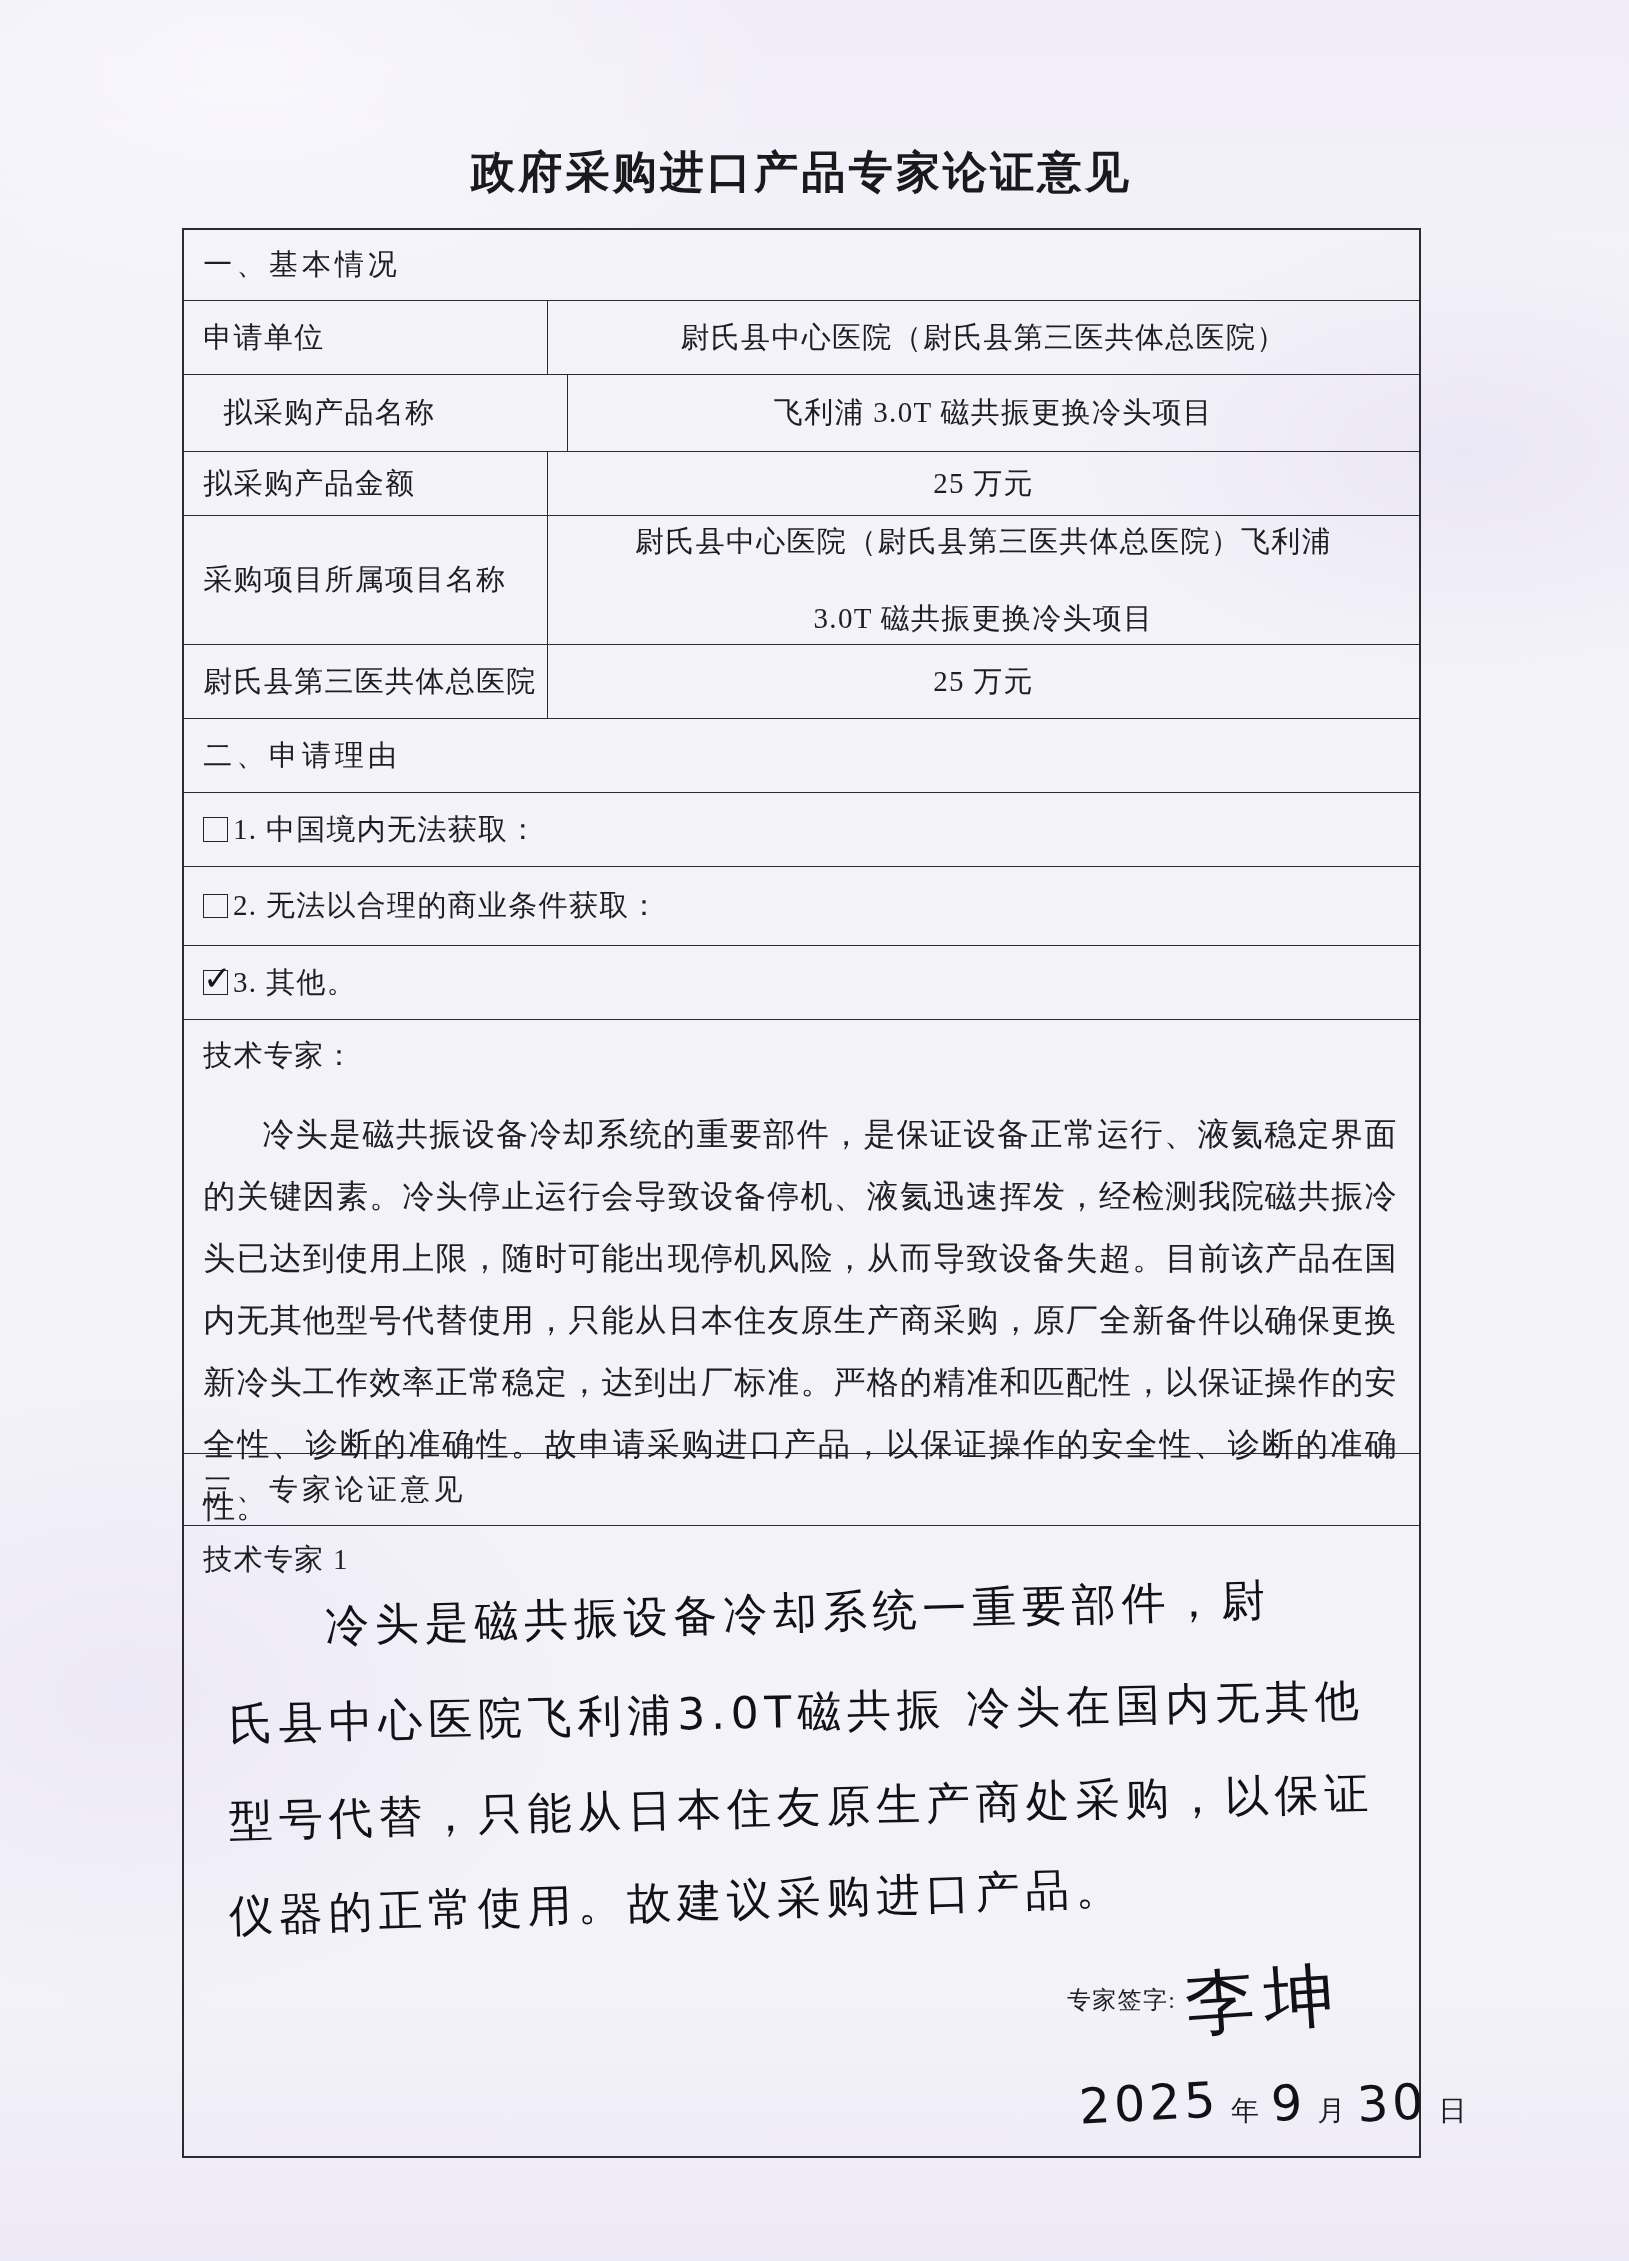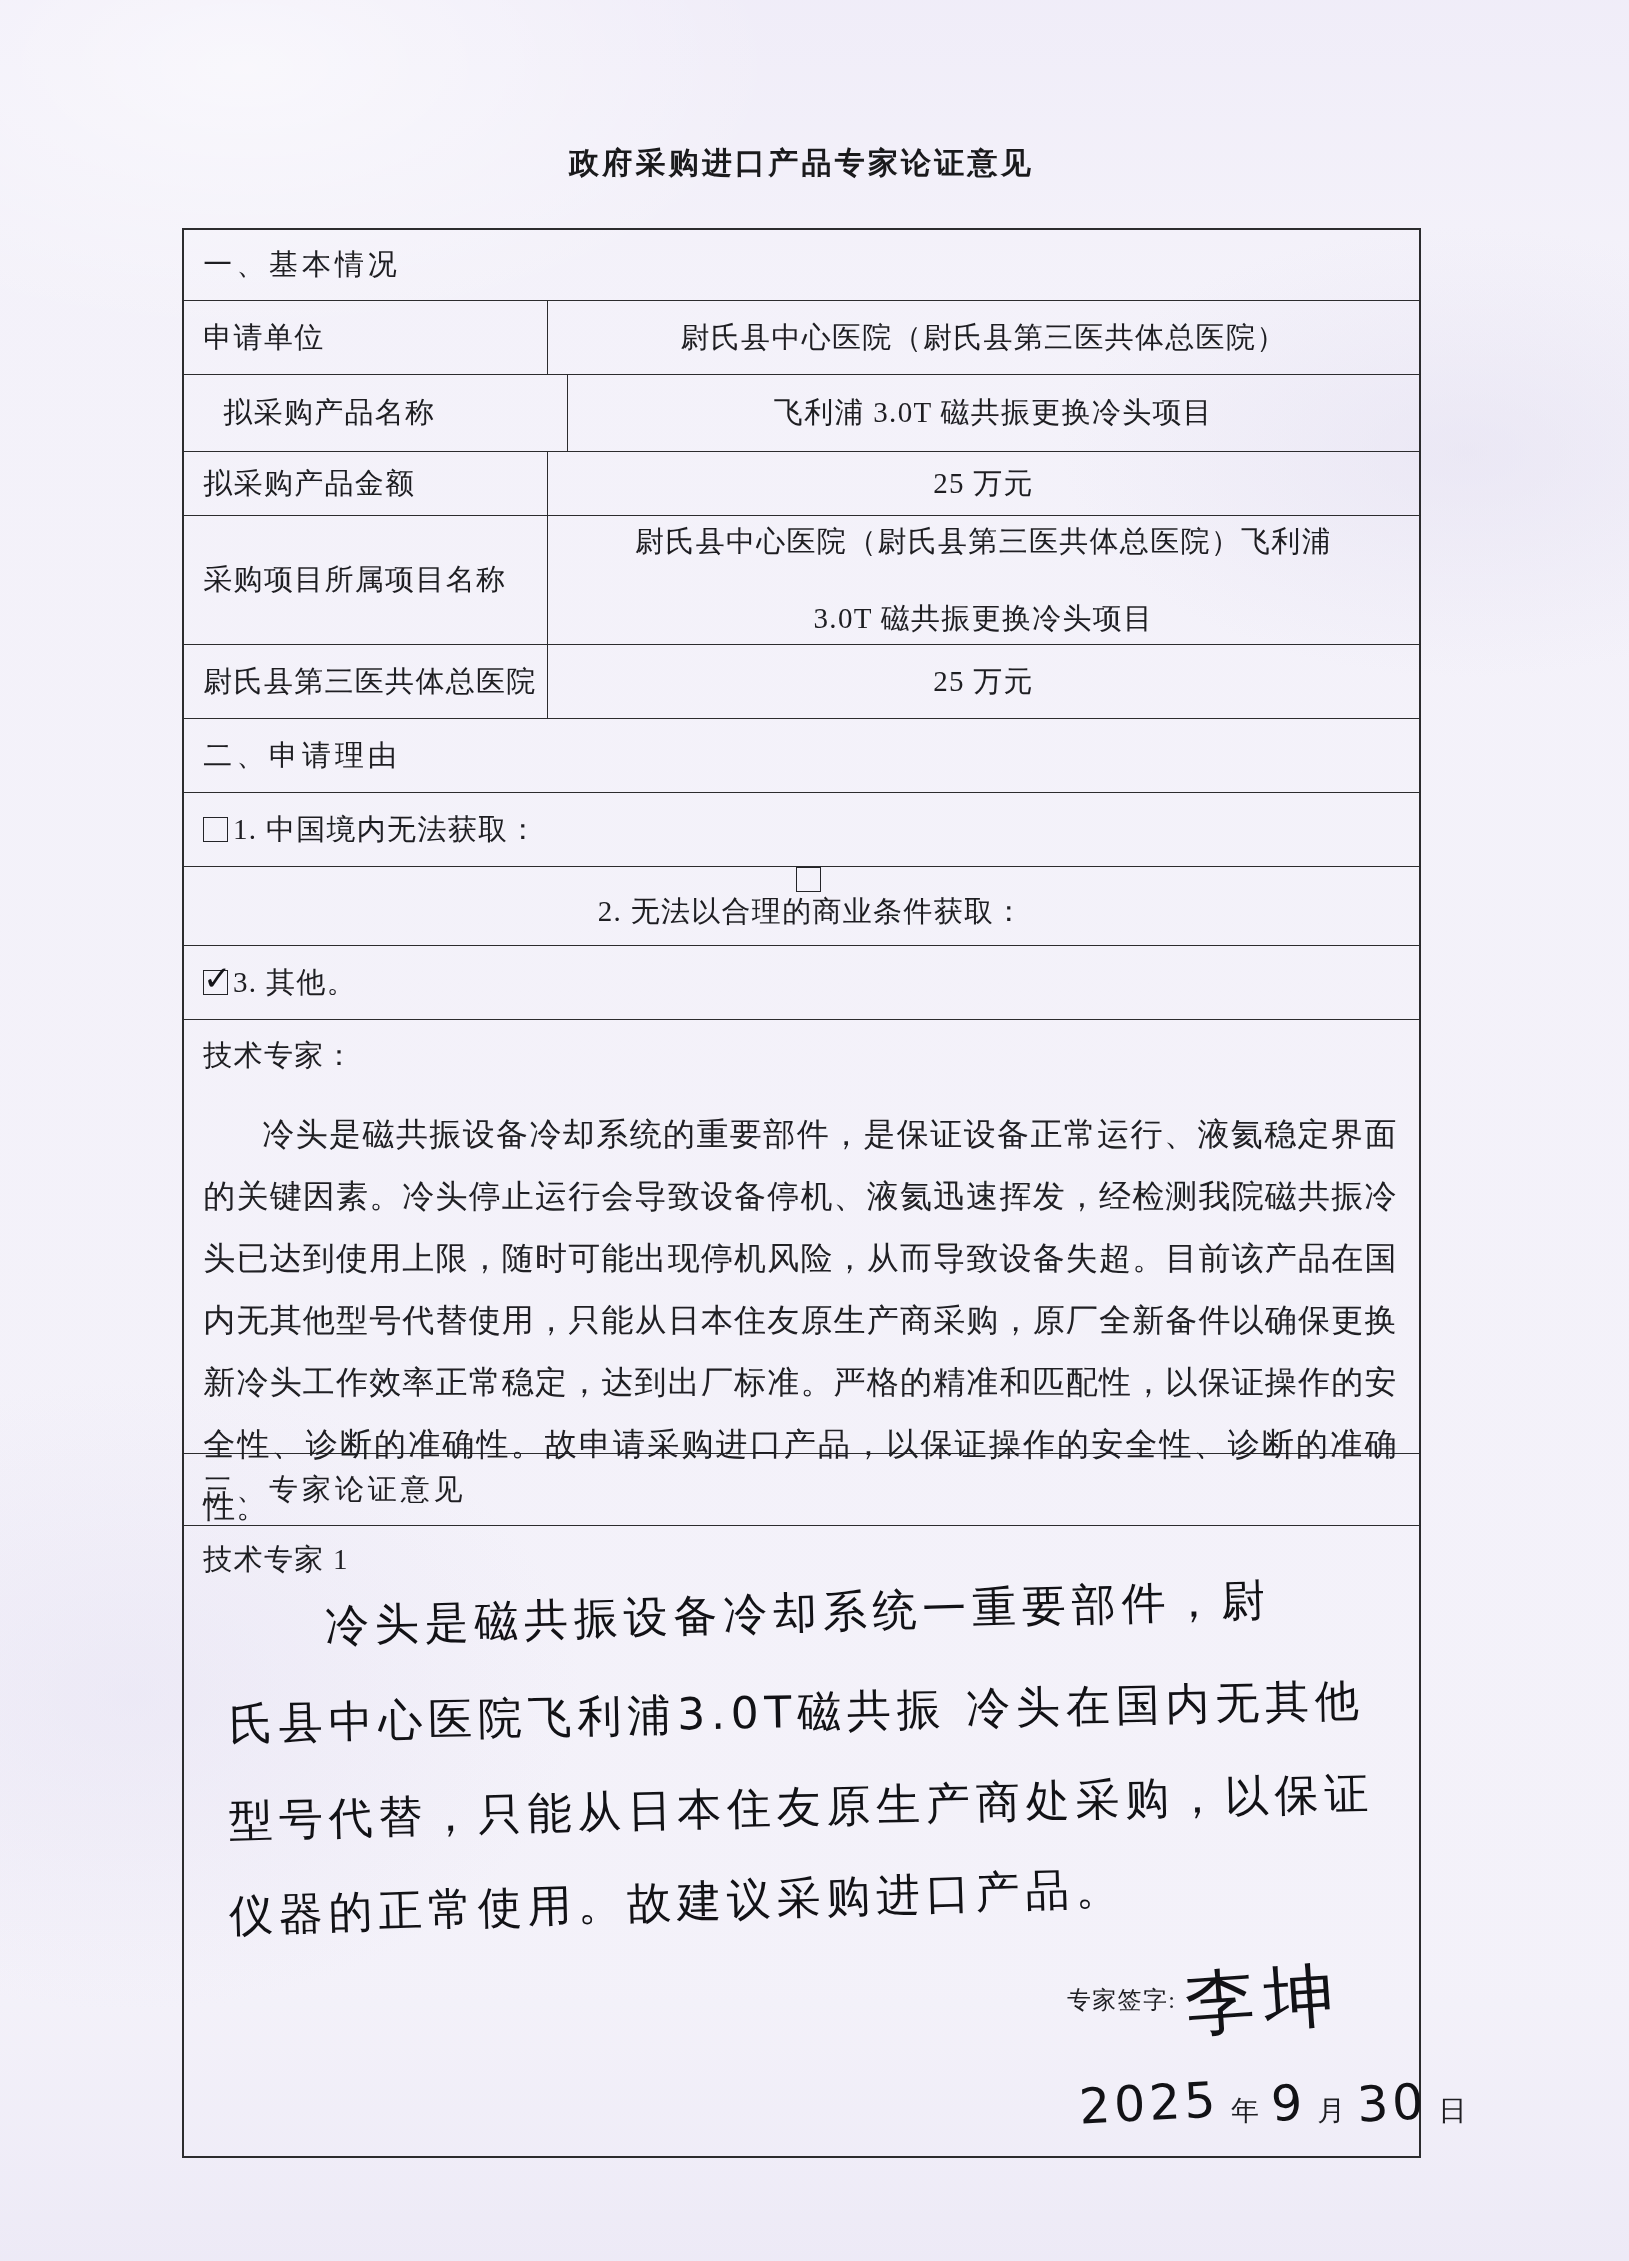--- a/index.html
+++ b/index.html
@@ -13,21 +13,21 @@
   .paper-texture{
     position:absolute;inset:0;pointer-events:none;
     background:
       radial-gradient(774px 387px at 15% 3%, rgba(255,255,255,.55), rgba(255,255,255,0) 70%),
       radial-gradient(580px 322px at 90% 20%, rgba(226,222,240,.5), rgba(226,222,240,0) 70%),
       radial-gradient(645px 451px at 8% 75%, rgba(228,224,242,.45), rgba(228,224,242,0) 70%),
       linear-gradient(180deg, rgba(238,234,248,.6), rgba(246,244,252,.2) 12%, rgba(244,242,250,.3) 88%, rgba(232,228,244,.55));
   }
   .page-title{
     position:absolute;left:182px;top:143px;width:1239px;
-    text-align:center;font-size:30px;font-weight:bold;letter-spacing:3.2px;
+    text-align:center;font-size:44px;font-weight:bold;letter-spacing:3.2px;
     color:#1a1a1c;
   }
   .doc-table{
     position:absolute;left:182px;top:228px;width:1239px;height:1930px;
     border:2.6px solid #2c2c2e;box-sizing:border-box;
     font-size:29px;
   }
   .t-row{box-sizing:border-box;border-bottom:1.9px solid #2c2c2e;display:flex;align-items:stretch;position:relative;}
   .t-row:last-child{border-bottom:none;}
   .cell-label{
@@ -121,21 +121,21 @@
 
   <div class="t-row sec-header" style="height:74px;">二、申请理由</div>
 
   <div class="t-row opt-row" style="height:74px;">
     <span class="checkbox">
         <span class="mark"></span>
       </span>
     <span>1. 中国境内无法获取：</span>
   </div>
 
-  <div class="t-row opt-row" style="height:79px;flex-direction:column;">
+  <div class="t-row opt-row" style="height:79px;">
     <span class="checkbox">
         <span class="mark"></span>
       </span>
     <span>2. 无法以合理的商业条件获取：</span>
   </div>
 
   <div class="t-row opt-row" style="height:74px;">
     <span class="checkbox">
         <span class="mark">✓</span>
       </span>

